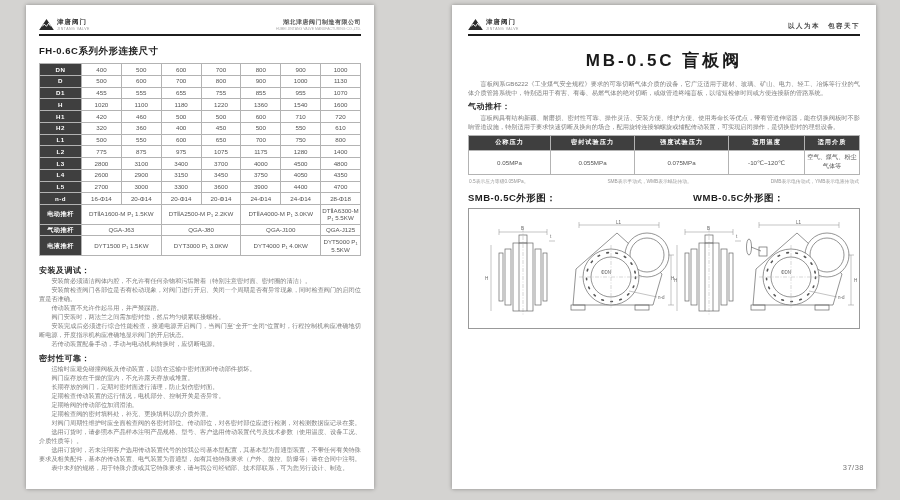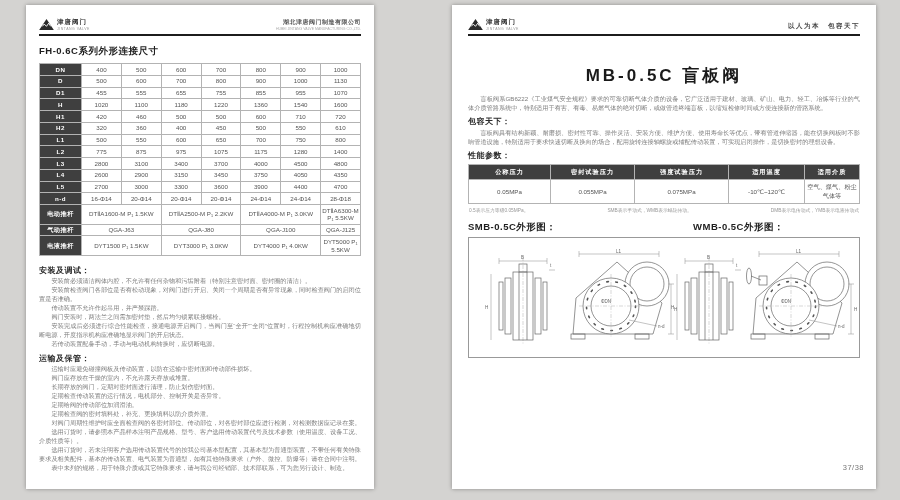--- a/index.html
+++ b/index.html
@@ -20,21 +20,21 @@
   
   .l-title{margin-top:9px;font-size:9.5px;font-weight:bold;color:#1e1e1e;letter-spacing:.5px}
   table{border-collapse:collapse;width:100%;table-layout:fixed}
   #dimTable{margin-top:5px}
   #dimTable td{border:1px solid #b3b3b3;text-align:center;font-size:6.2px;color:#555;padding:1.5px 0;line-height:1.25}
   #dimTable td.lbl{background:#3f3f3f;color:#fff;font-weight:bold;letter-spacing:.5px}
   #leftSections{margin-top:9px}
   .sec-h{font-size:8px;font-weight:bold;color:#2a2a2a;margin:3.5px 0 1.5px;letter-spacing:.5px}
   #leftSections p, .body-p{font-size:6.2px;color:#7c7c7c;line-height:1.45;text-indent:2em;text-align:justify}
   
-  .r-title{margin-top:28px;text-align:center;font-size:17px;font-weight:bold;color:#1a1a1a;letter-spacing:3px}
+  .r-title{margin-top:13px;text-align:center;font-size:17px;font-weight:bold;color:#1a1a1a;letter-spacing:3px}
   .r-intro{margin-top:8px}
   #perfTable{margin-top:3px}
   #perfTable td{border:1px solid #b3b3b3;text-align:center;font-size:6.2px;padding:2.5px 1px}
   #perfTable .ph td{background:#3f3f3f;color:#fff;font-weight:bold;letter-spacing:1px}
   #perfTable .pv td{color:#555}
   .footnote{display:flex;justify-content:space-between;font-size:4.8px;color:#979797;margin:3px 1px 5px}
   .draw-titles{display:flex;margin-top:8px}
   .draw-titles span{width:50%;font-size:9.5px;font-weight:bold;color:#1e1e1e;letter-spacing:.5px}
   .draw-titles span:last-child{padding-left:29px}
   .draw-box{border:1px solid #999;height:121px;margin-top:3px;background:#fff}
@@ -220,21 +220,21 @@
   </table>
 
   <div id="leftSections">
       <div class="sec-h">安装及调试：</div>
       <p>安装前必须清洁阀体内腔，不允许有任何杂物和污垢附着（特别注意密封面、密封圈的清洁）。</p>
       <p>安装前检查阀门各部位是否有松动现象，对阀门进行开启、关闭一个周期是否有异常现象，同时检查阀门的启闭位置是否准确。</p>
       <p>传动装置不允许作起吊用，并严禁踩踏。</p>
       <p>阀门安装时，两法兰之间需加密封垫，然后均匀锁紧联接螺栓。</p>
       <p>安装完成后必须进行综合性能检查，接通电源开启阀门，当阀门至“全开”“全闭”位置时，行程控制机构应准确地切断电源，开度指示机构应准确地显示阀门的开启状态。</p>
       <p>若传动装置配备手动，手动与电动机构转换时，应切断电源。</p>
-      <div class="sec-h">运输及保管：</div>
+      <div class="sec-h">密封性可靠：</div>
       <p>运输时应避免碰撞阀板及传动装置，以防在运输中密封面和传动部件损坏。</p>
       <p>阀门应存放在干燥的室内，不允许露天存放或堆置。</p>
       <p>长期存放的阀门，定期对密封面进行清理，防止划伤密封面。</p>
       <p>定期检查传动装置的运行情况，电机部分、控制开关是否异常。</p>
       <p>定期给阀的传动部位加润滑油。</p>
       <p>定期检查阀的密封填料处，补充、更换填料以防介质外泄。</p>
       <p>对阀门周期性维护时应全面检查阀的各密封部位、传动部位，对各密封部位应进行检测，对检测数据应记录在案。</p>
       <p>选用订货时，请参照本产品样本注明产品规格、型号、客户选用传动装置代号及技术参数（使用温度、设备工况、介质性质等）。</p>
       <p>选用订货时，若未注明客户选用传动装置代号的按我公司基本型配置，其基本型为普通型装置，不带任何有关特殊要求及相关配件，基本的传动装置、电气装置为普通型，如有其他特殊要求（户外、微控、防爆等）请在合同中注明。</p>
       <p>表中未列的规格，用于特殊介质或其它特殊要求，请与我公司经销部、技术部联系，可为您另行设计、制造。</p>
@@ -253,24 +253,23 @@
         <div class="en">JINTANG VALVE</div>
       </div>
     </div>
     <div class="slogan">以人为本　包容天下</div>
   </div>
 
   <div class="r-title">MB-0.5C 盲板阀</div>
 
   <p class="body-p r-intro">盲板阀系GB6222《工业煤气安全规程》要求的可靠切断气体介质的设备，它广泛适用于建材、玻璃、矿山、电力、轻工、冶炼等行业的气体介质管路系统中，特别适用于有害、有毒、易燃气体的绝对切断，或做管道终端盲板，以缩短检修时间或方便连接新的管路系统。</p>
 
-  <div class="sec-h">包容天下：</div>
+  <div class="sec-h">气动推杆：</div>
   <p class="body-p">盲板阀具有结构新颖、耐磨损、密封性可靠、操作灵活、安装方便、维护方便、使用寿命长等优点，带有管道伸缩器，能在切换阀板时不影响管道设施，特别适用于要求快速切断及换向的场合，配用旋转连接轴螺旋或辅配传动装置，可实现启闭操作，是切换密封的理想设备。</p>
 
-  <div class="sec-h">性能参数：</div>
   <table id="perfTable">
     <colgroup>
         <col style="width:82px">
         <col style="width:84px">
         <col style="width:94px">
         <col style="width:76px">
         <col>
       </colgroup>
     <tbody>
       <tr class="ph" id="perfHead">

